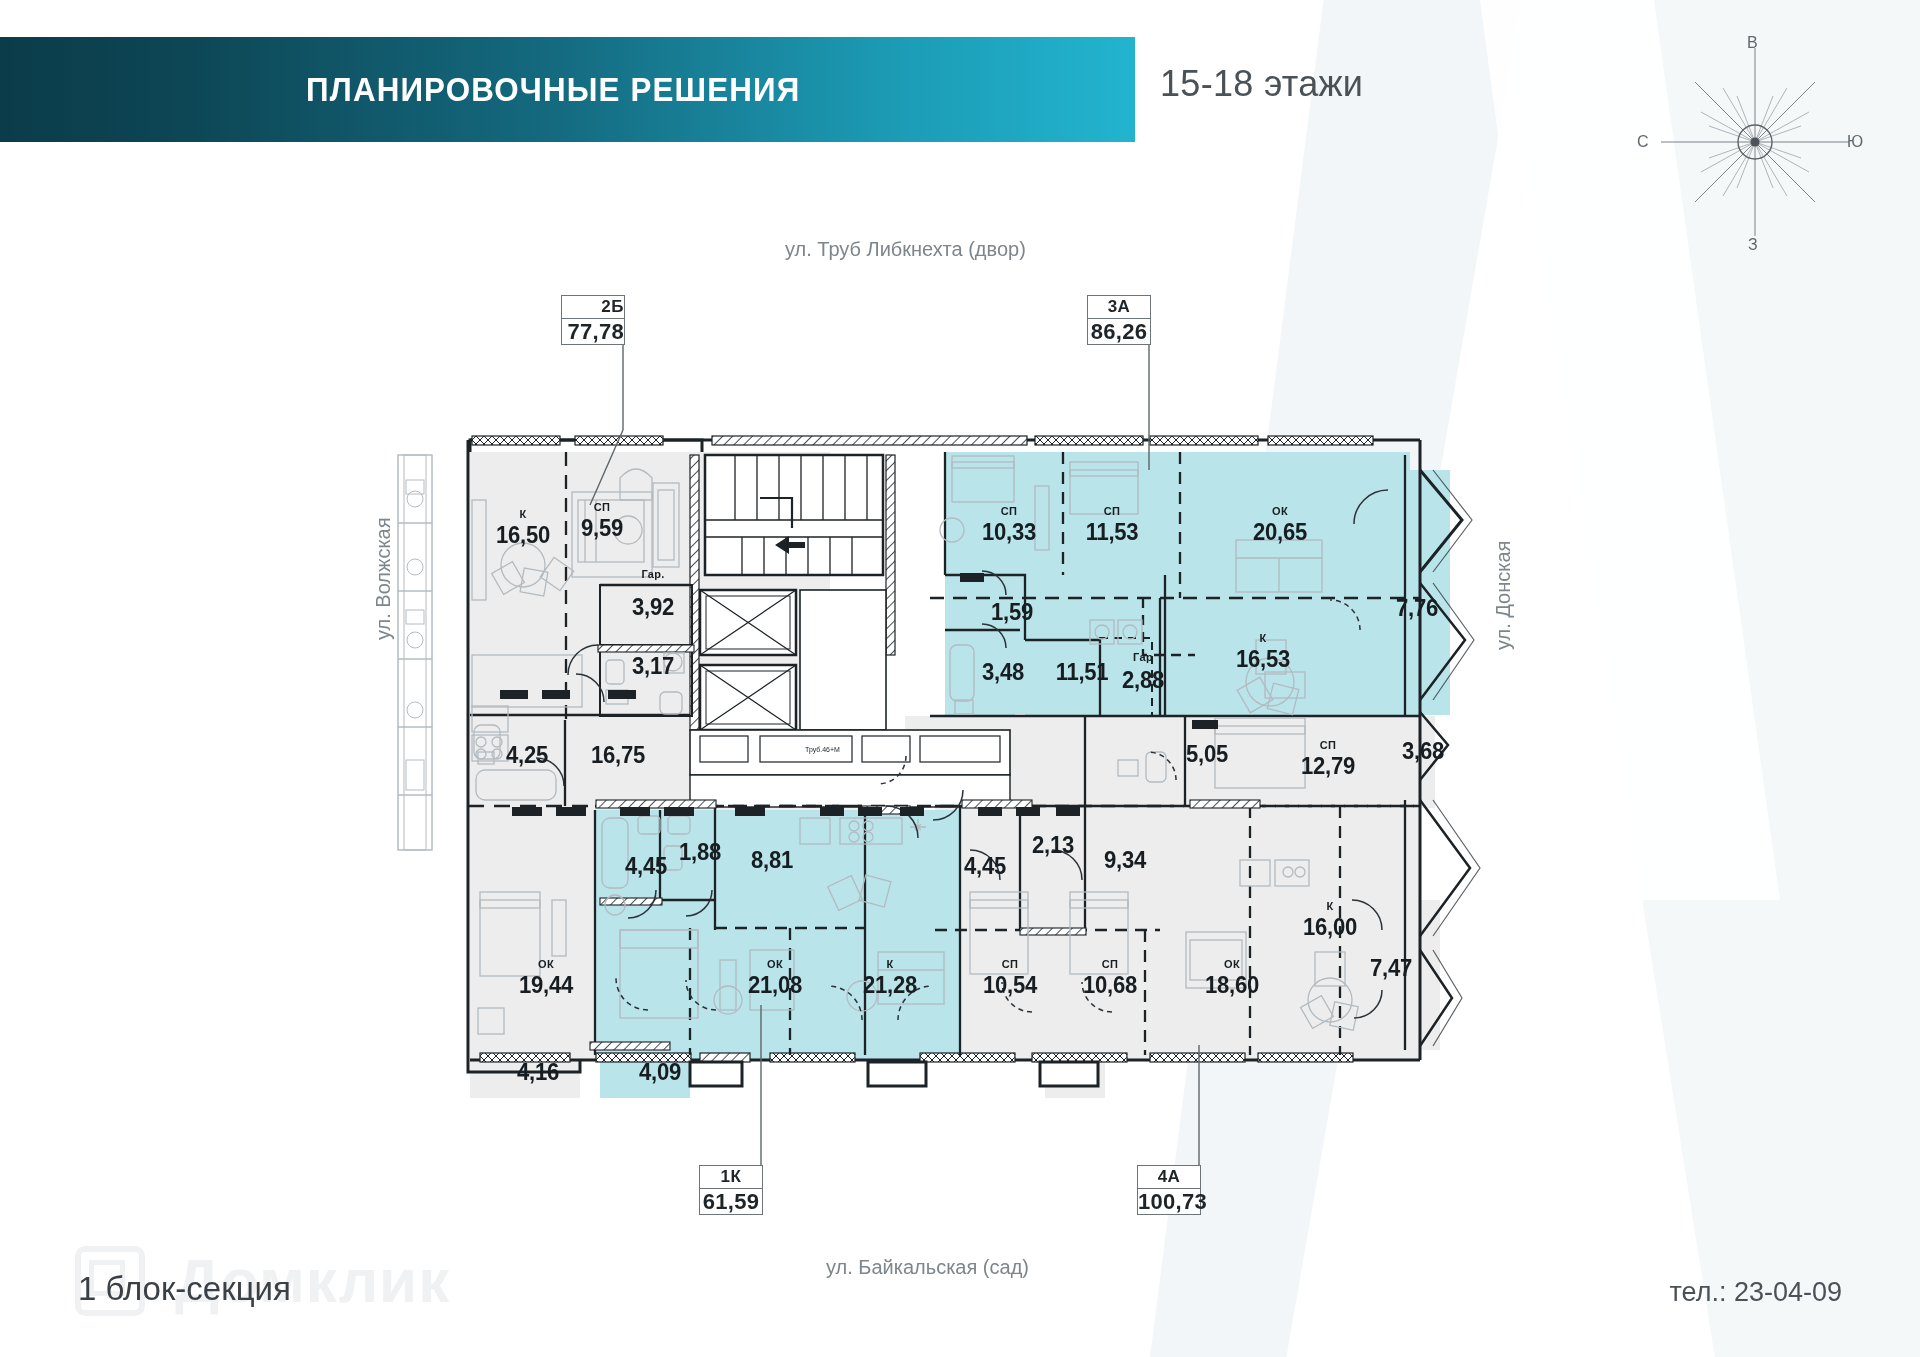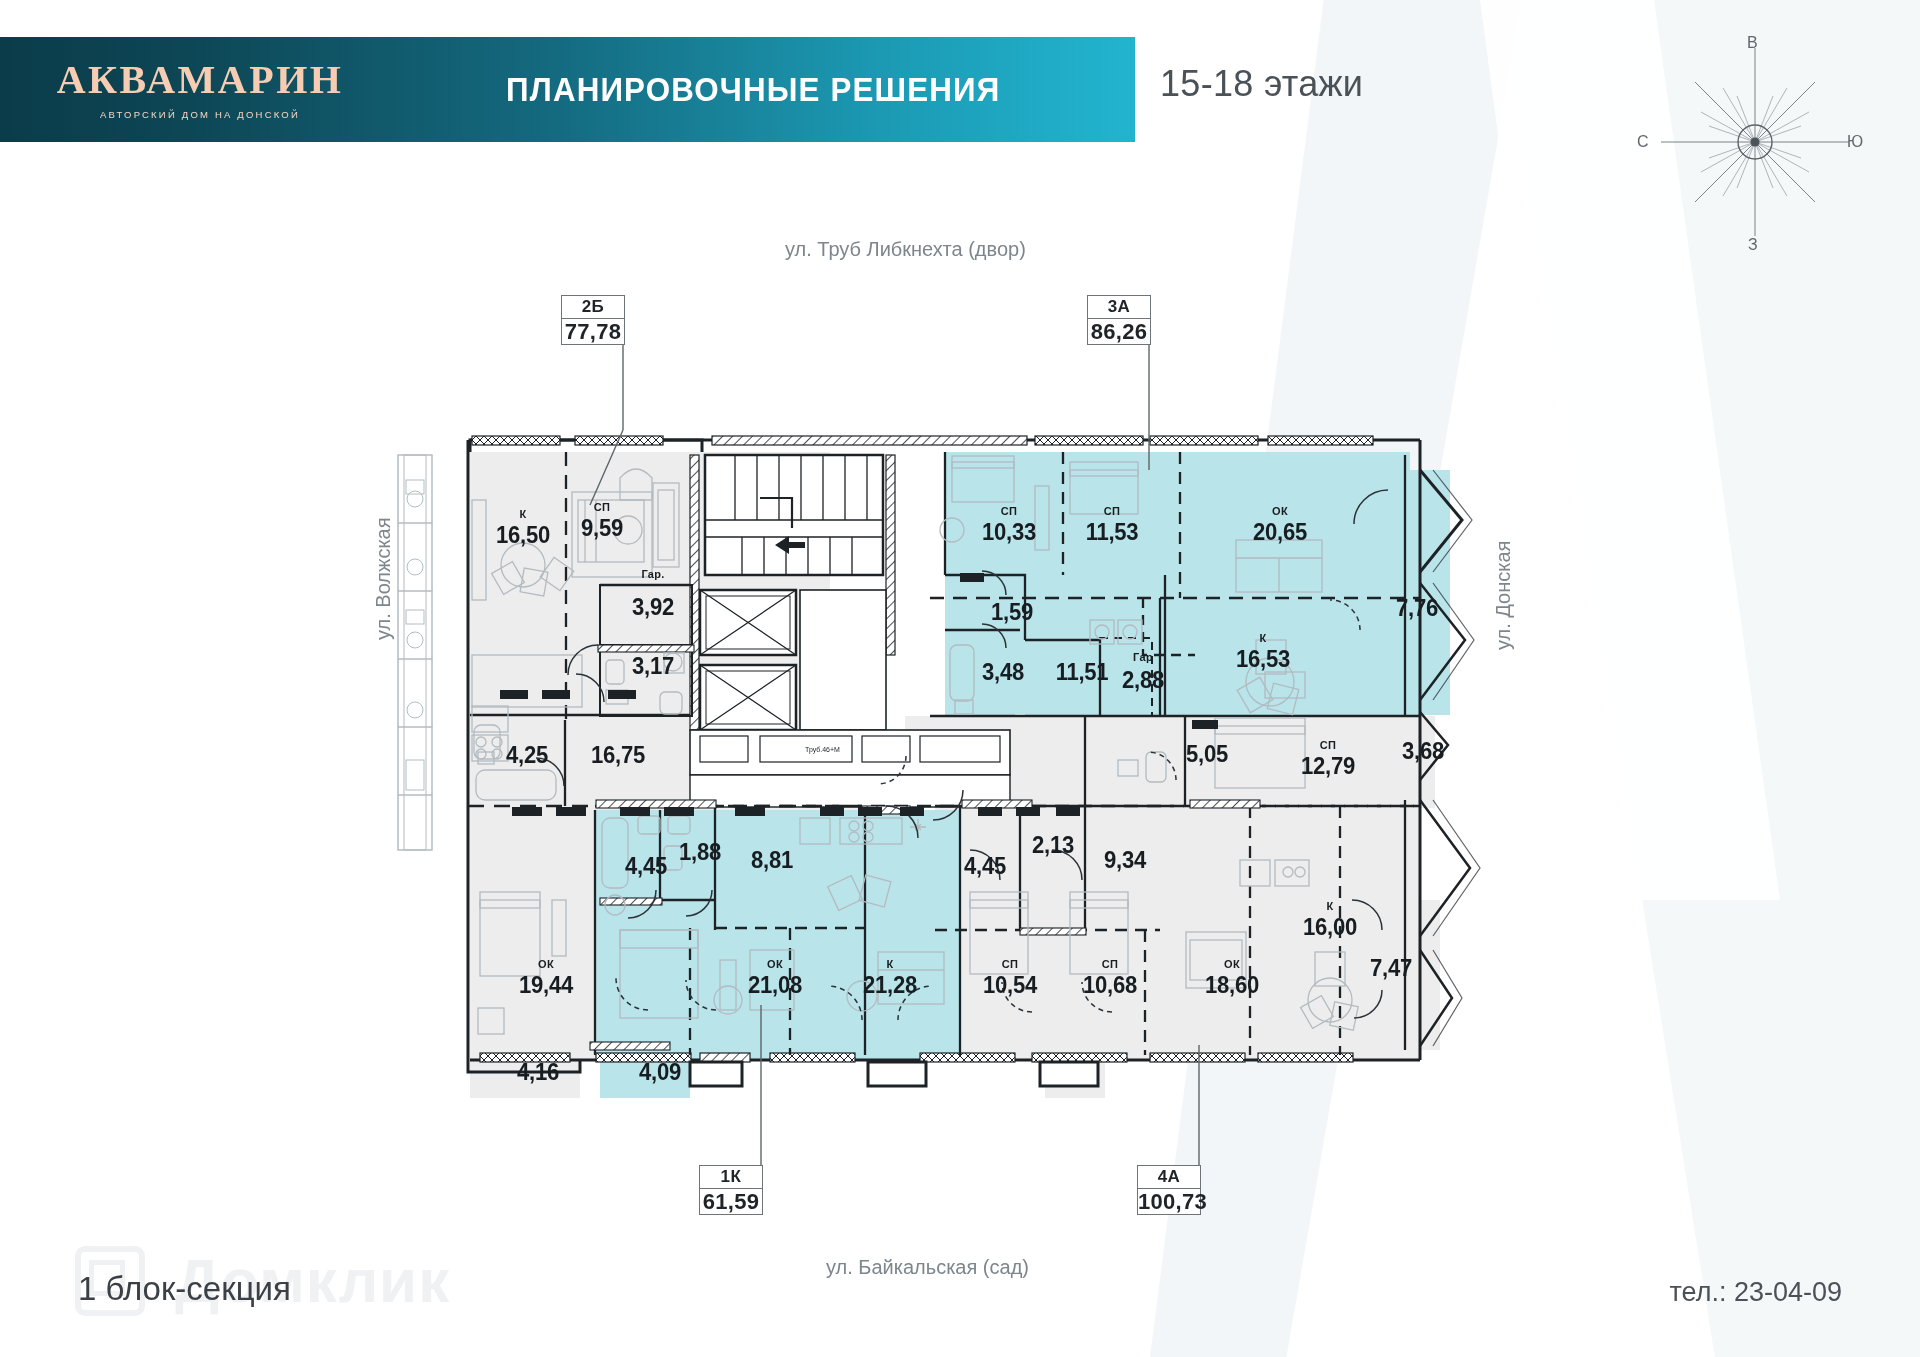--- a/index.html
+++ b/index.html
@@ -92,24 +92,20 @@
   <div class="bg-poly-b"></div>
   <div class="bg-poly-c"></div>
 </div>
 
 <div class="watermark">
   <span class="wm-icon"></span>
   <span>Домклик</span>
 </div>
 
 <div class="banner">
-  <div class="logo-box">
-    <div class="logo-word">АКВАМАРИН</div>
-    <div class="logo-sub">АВТОРСКИЙ ДОМ НА ДОНСКОЙ</div>
-  </div>
   <div class="banner-title">ПЛАНИРОВОЧНЫЕ РЕШЕНИЯ</div>
 </div>
 <div class="floors">15-18 этажи</div>
 
 <div class="compass">
   <svg width="200" height="210" viewBox="0 0 200 210">
     <g stroke="#7b8288" stroke-width="1" fill="none">
       <line x1="100" y1="8" x2="100" y2="196"></line>
       <line x1="6" y1="102" x2="194" y2="102"></line>
       <line x1="40" y1="42" x2="160" y2="162"></line>
@@ -634,21 +630,21 @@
     </div>
     <div style="position: absolute; left: 538px; top: 1072px; transform: translate(-50%, -50%); text-align: center; line-height: 1; font-family: &quot;Liberation Sans&quot;, &quot;DejaVu Sans&quot;, sans-serif; color: rgb(23, 29, 33);">
       <div style="font-size: 24px; font-weight: 700; transform: scaleX(0.92); letter-spacing: -0.3px;">4,16</div>
     </div>
     <div style="position: absolute; left: 660px; top: 1072px; transform: translate(-50%, -50%); text-align: center; line-height: 1; font-family: &quot;Liberation Sans&quot;, &quot;DejaVu Sans&quot;, sans-serif; color: rgb(23, 29, 33);">
       <div style="font-size: 24px; font-weight: 700; transform: scaleX(0.92); letter-spacing: -0.3px;">4,09</div>
     </div>
   </div>
 
 <div id="apt-badges" style="position:absolute;inset:0;z-index:8;">
-    <div class="badge" style="left: 561px; top: 295px;">
+    <div class="badge" style="left: 561px; top: 295px; text-align: right;">
       <div class="b-top">2Б</div>
       <div class="b-bot">77,78</div>
     </div>
     <div class="badge" style="left: 1087px; top: 295px;">
       <div class="b-top">3А</div>
       <div class="b-bot">86,26</div>
     </div>
     <div class="badge" style="left: 699px; top: 1165px;">
       <div class="b-top">1К</div>
       <div class="b-bot">61,59</div>

